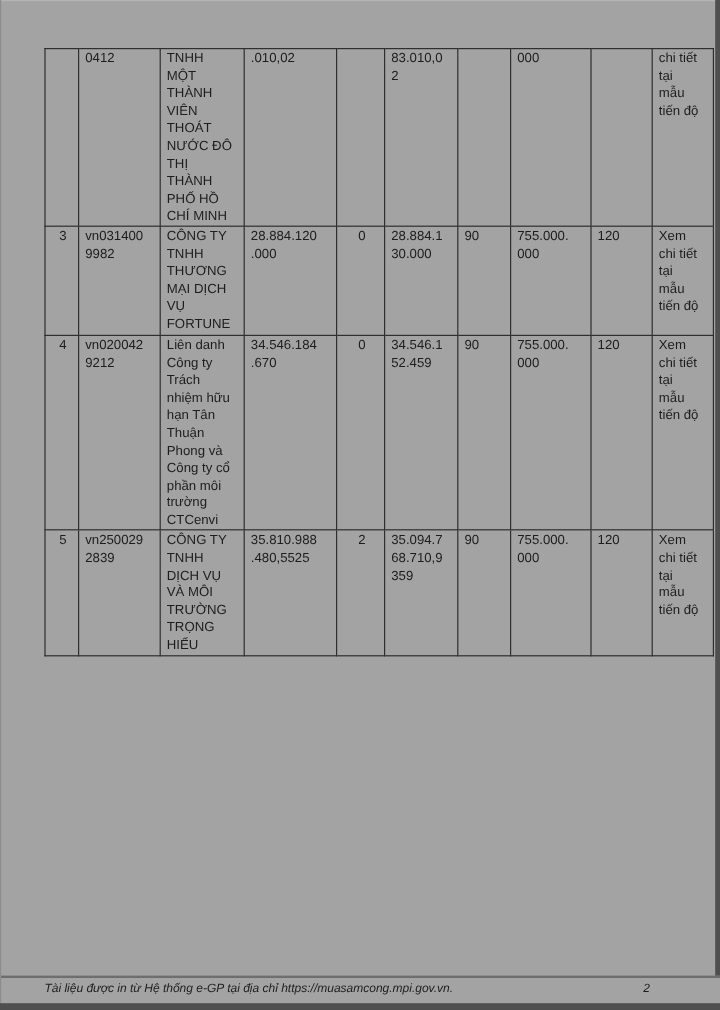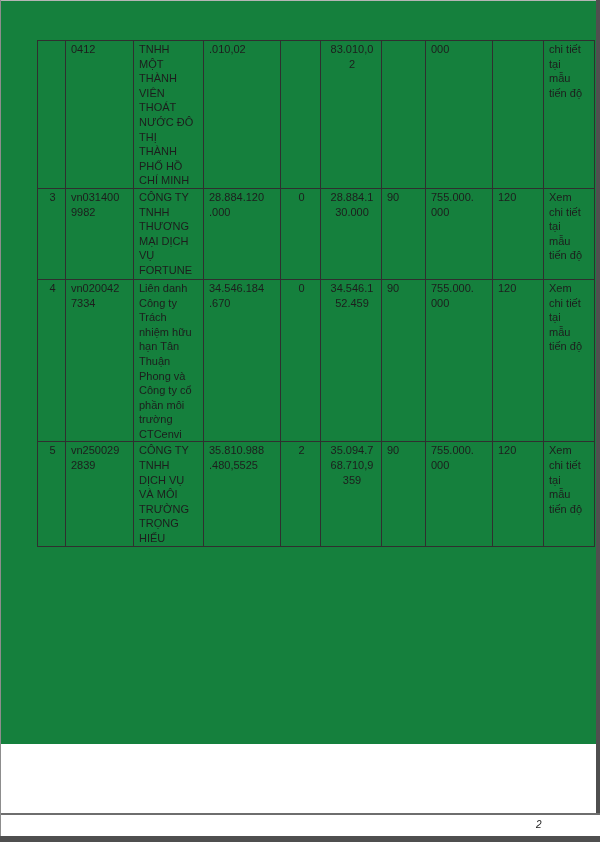--- a/index.html
+++ b/index.html
@@ -3,21 +3,21 @@
 <meta charset="utf-8">
 <style>
   html,body { margin:0; padding:0; }
   body {
     width:600px; height:842px;
     background:#ffffff;
     font-family:"Liberation Sans","DejaVu Sans",sans-serif;
     position:relative;
     overflow:hidden;
   }
-  .page { position:absolute; left:0; top:0; width:600px; height:744px; background:#15803d; }
+  .page { position:absolute; left:0; top:0; width:600px; height:842px; background:#a3a3a3; }
 
   
   .edge-top    { position:absolute; left:0; top:0; width:600px; height:1px; background:#b5b5b5; }
   .edge-left   { position:absolute; left:0; top:0; width:1px; height:842px; background:#8d8d8d; }
   .edge-right  { position:absolute; left:596px; top:0; width:4px; height:813px; background:#4f4f4f; }
   .edge-bottom { position:absolute; left:0; top:836px; width:600px; height:6px; background:#4f4f4f; }
 
   
   table.doc-table {
     position:absolute; left:37px; top:40px;
@@ -31,21 +31,21 @@
     vertical-align:top;
     padding:1px 3px 0 5px;
     white-space:pre-line;
     word-wrap:break-word;
     overflow:hidden;
   }
   td.c0 { text-align:center; padding-left:2px; padding-right:2px; }
   td.c1 { padding-left:10px; }
   td.c3 { padding-right:2px; }
   td.c4 { text-align:center; padding-left:2px; padding-right:2px; }
-  td.c5 { text-align:center; padding-right:2px; }
+  td.c5 { text-align:left; padding-right:2px; }
 
   
   .footer-rule {
     position:absolute; left:0; top:813px;
     width:600px; height:2px; background:#6e6e6e;
   }
   .footer-note {
     position:absolute; left:37px; top:819px;
     font-size:10px; font-style:italic; color:#1d1d1d;
   }
@@ -119,21 +119,21 @@
         <td class="c8">120</td>
         <td class="c9">Xem
 chi tiết
 tại
 mẫu
 tiến độ</td>
       </tr>
       <tr style="height:160px">
         <td class="c0">4</td>
         <td class="c1">vn020042
-7334</td>
+9212</td>
         <td class="c2">Liên danh
 Công ty
 Trách
 nhiệm hữu
 hạn Tân
 Thuận
 Phong và
 Công ty cổ
 phần môi
 trường
@@ -177,20 +177,21 @@
         <td class="c9">Xem
 chi tiết
 tại
 mẫu
 tiến độ</td>
       </tr>
     </tbody>
   </table>
 
   <div class="footer-rule"></div>
+  <div class="footer-note">Tài liệu được in từ Hệ thống e-GP tại địa chỉ https://muasamcong.mpi.gov.vn.</div>
   <div class="footer-page">2</div>
 
   <div class="edge-top"></div>
   <div class="edge-left"></div>
   <div class="edge-right"></div>
   <div class="edge-bottom"></div>
 
 </div>
 
 </body></html>

